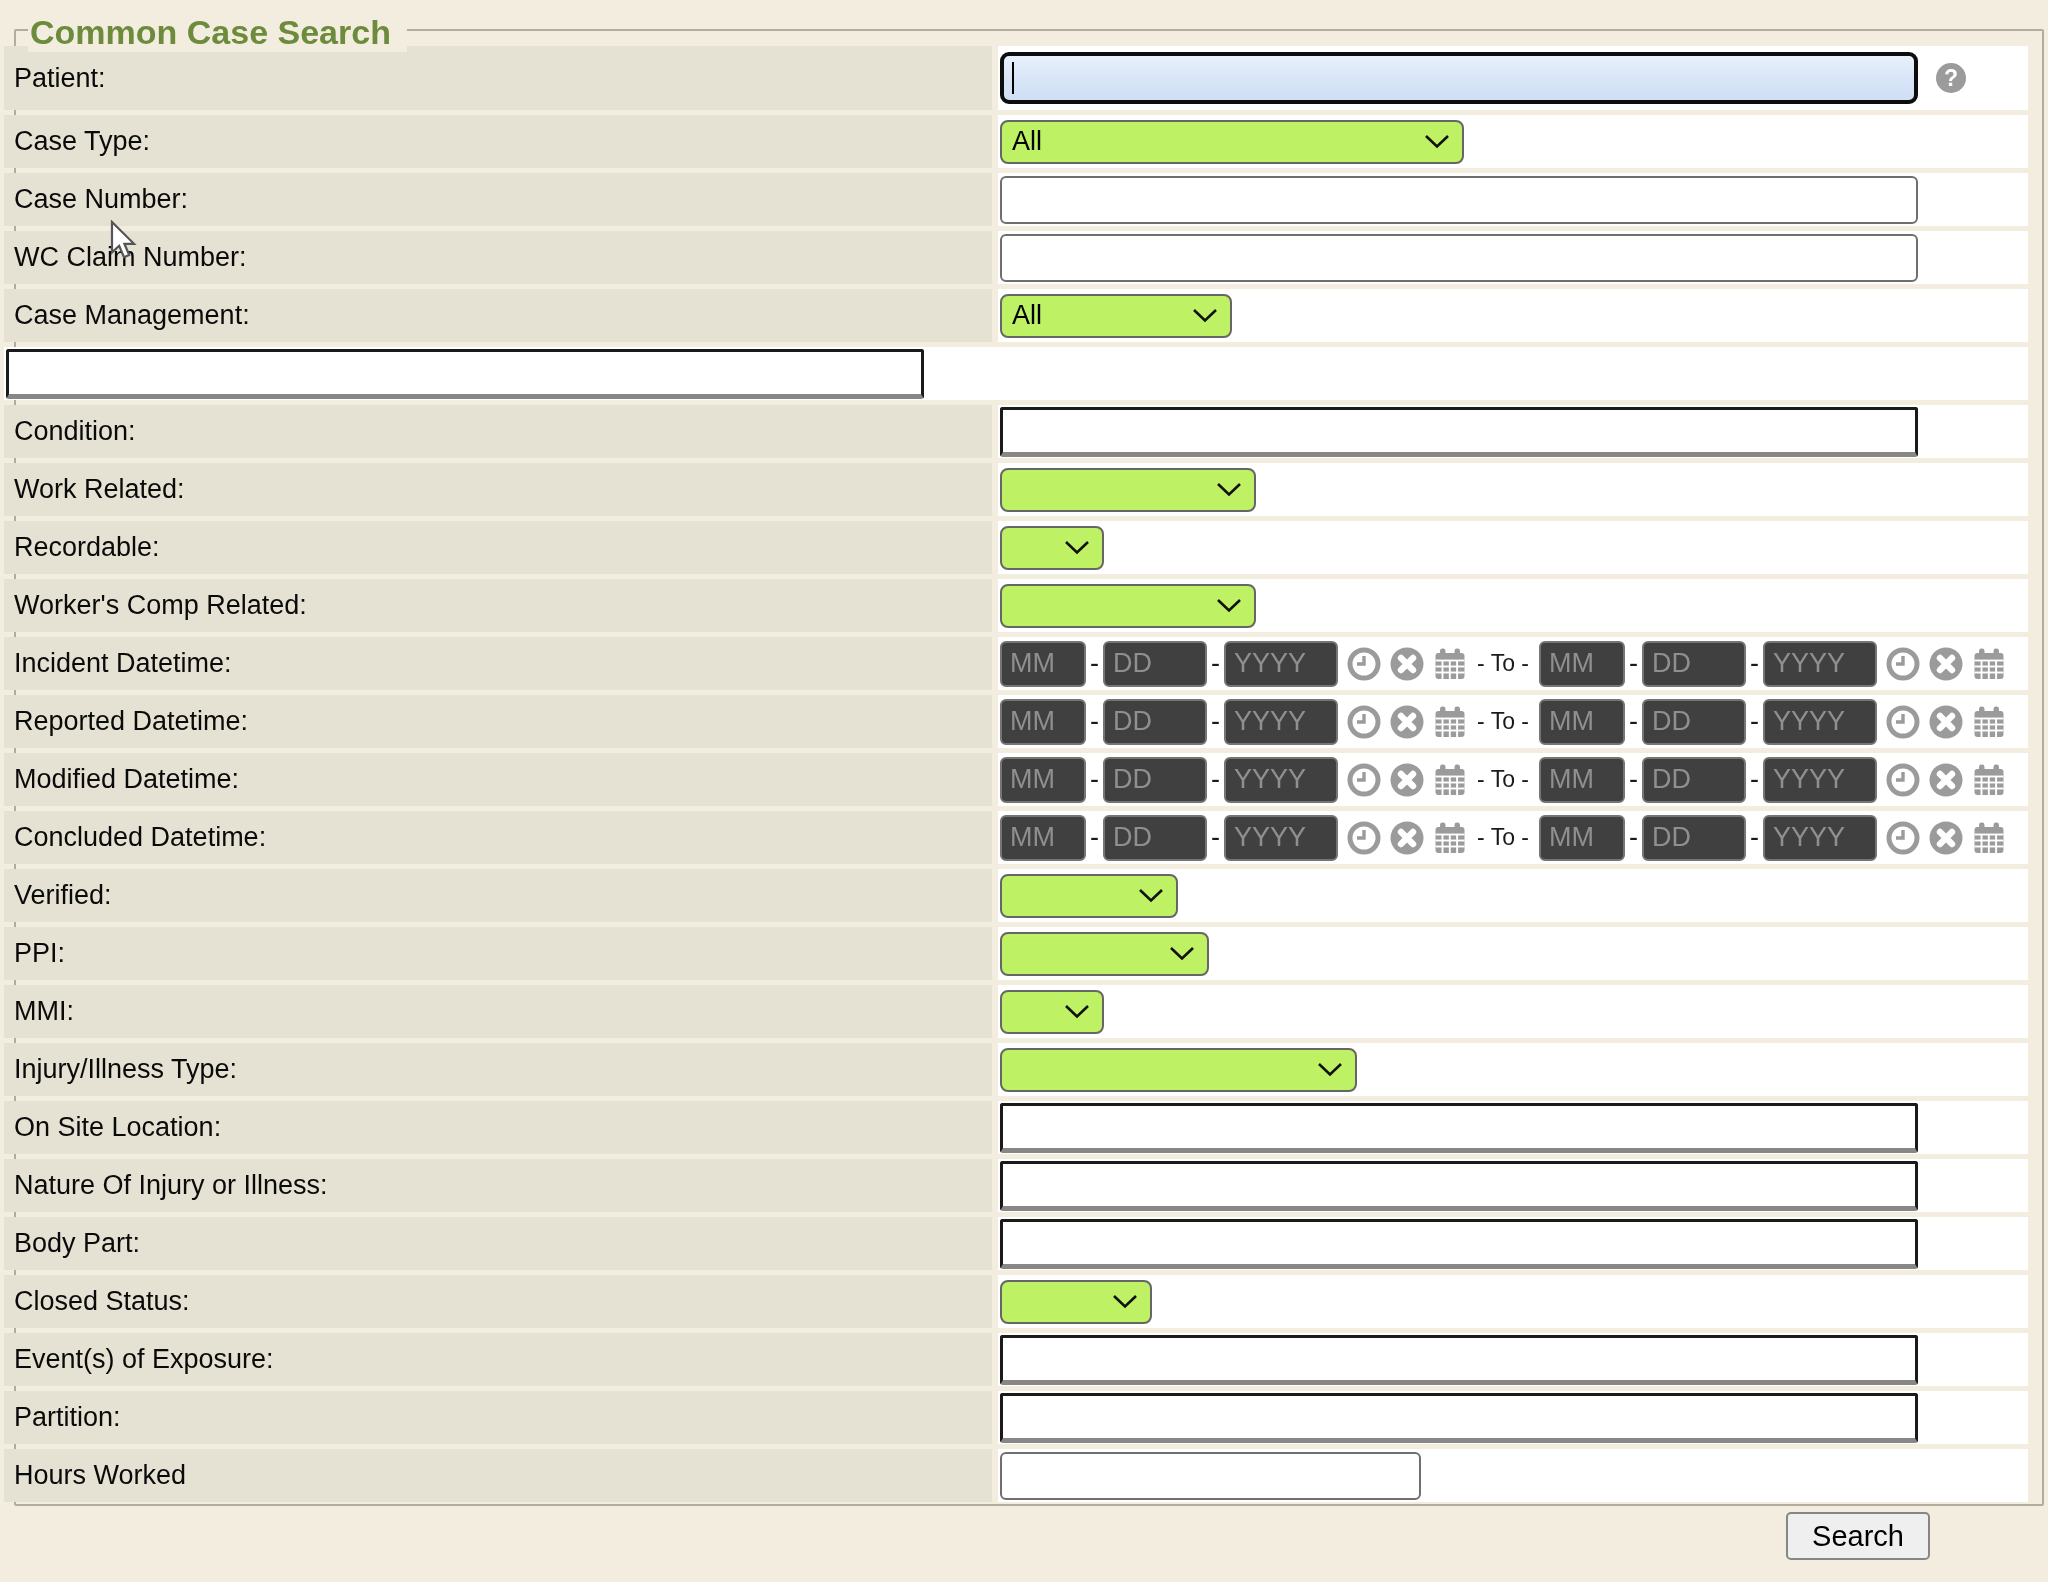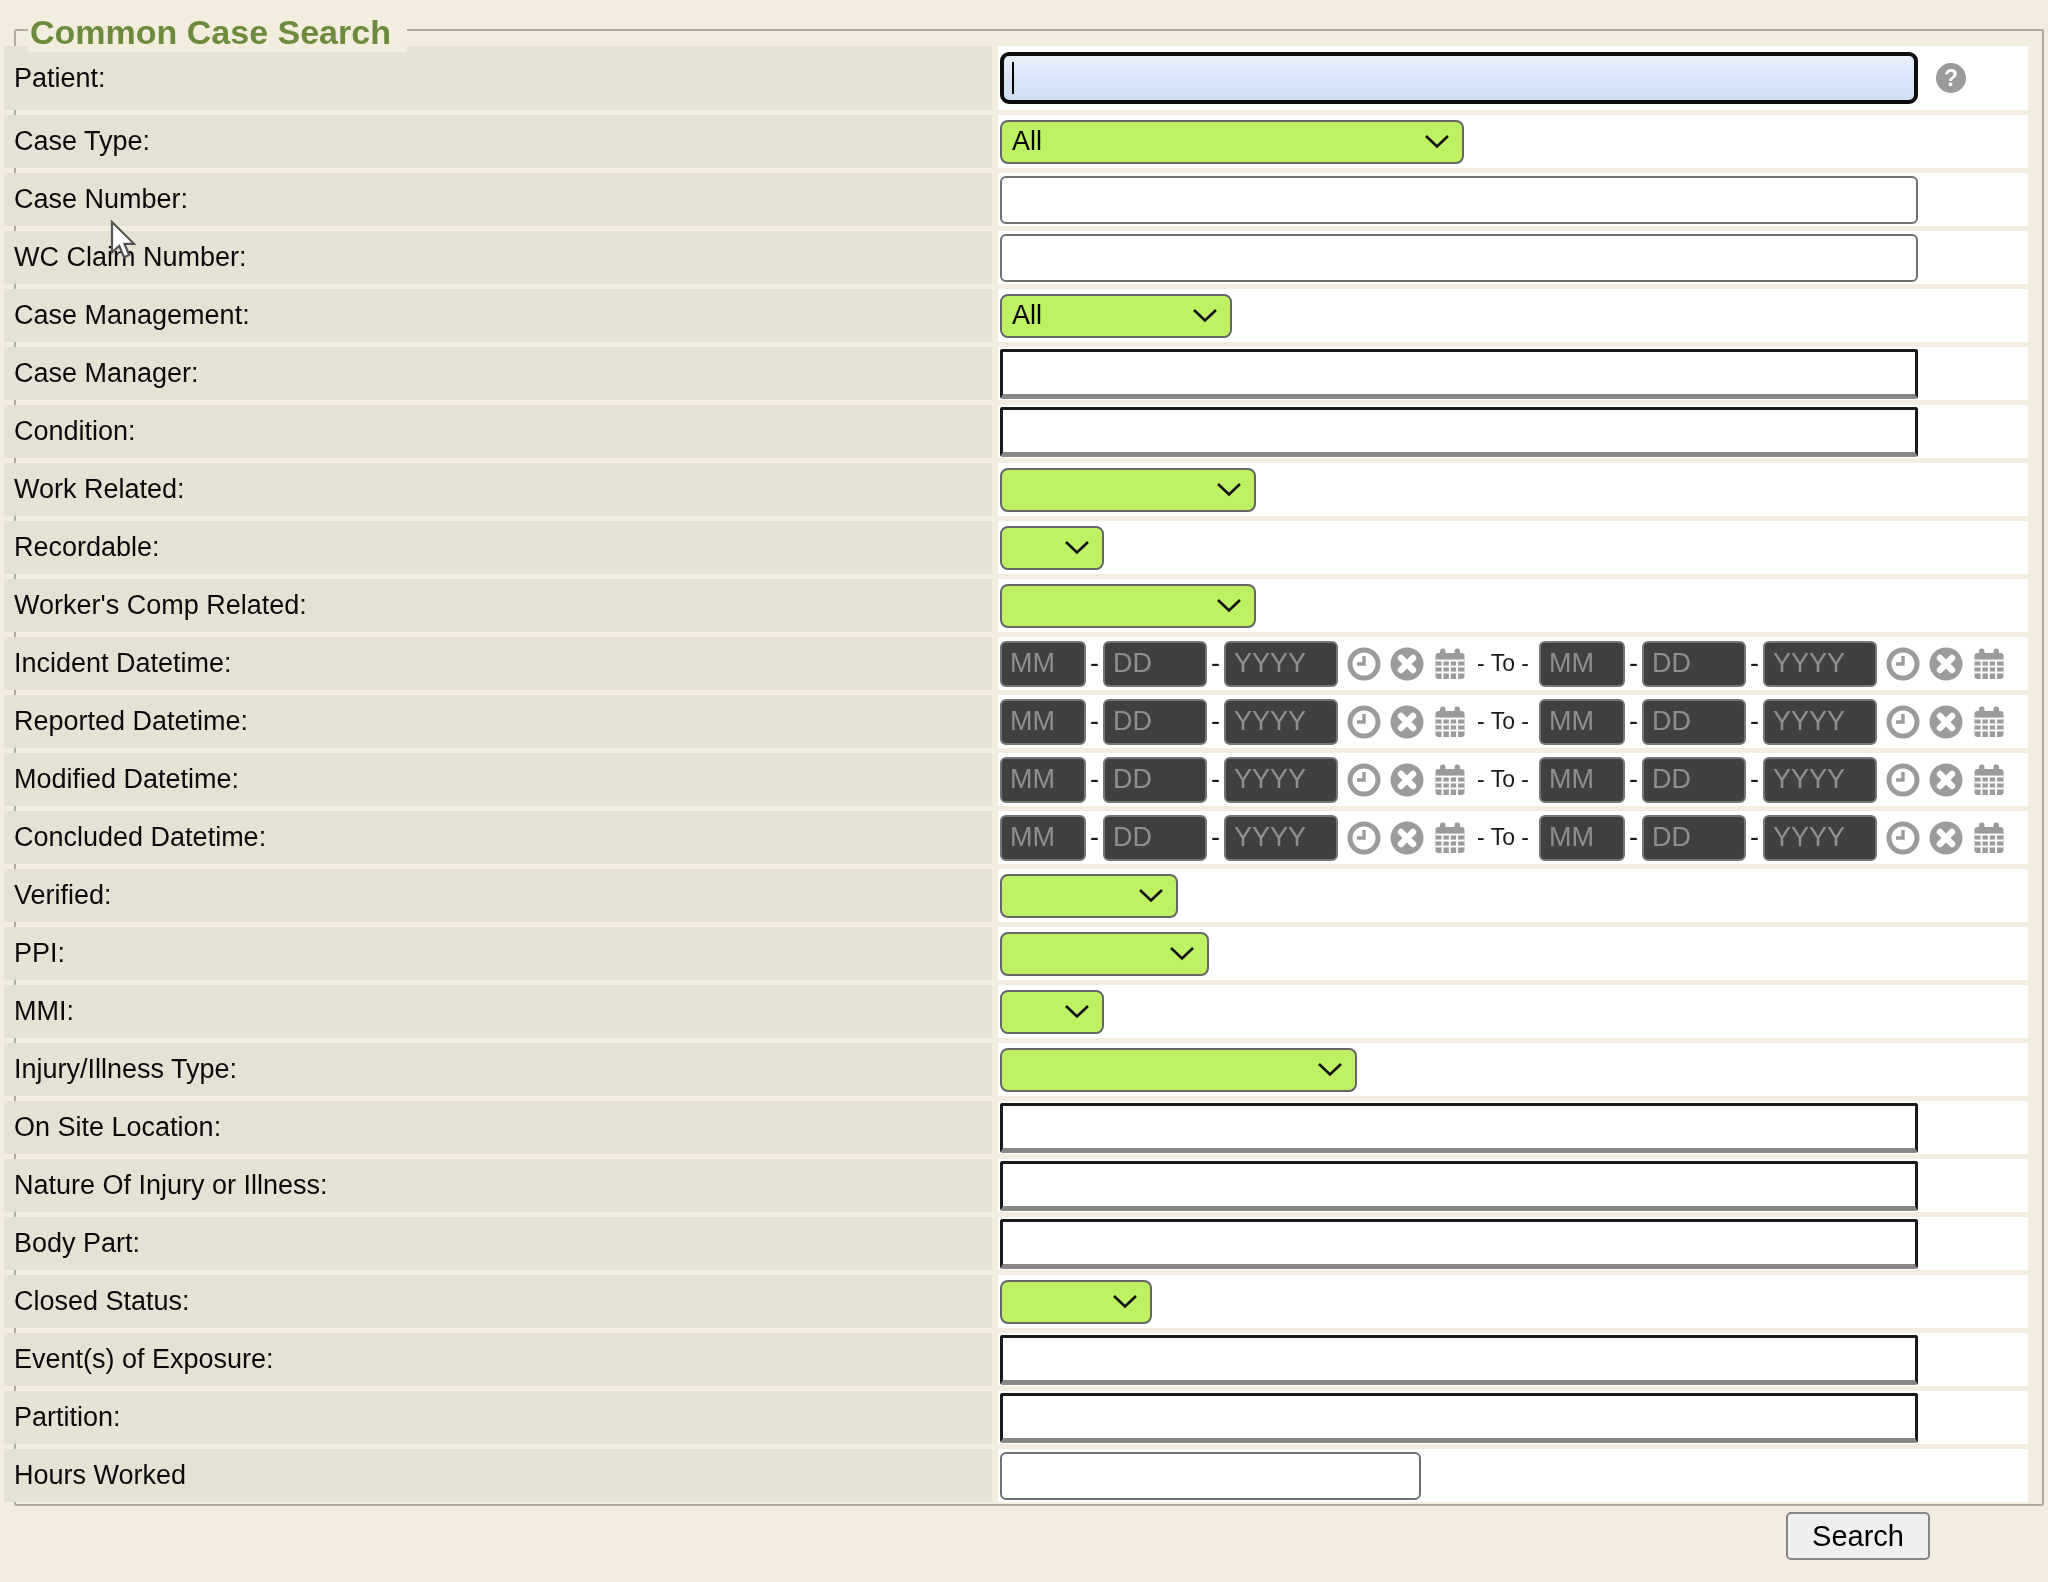--- a/index.html
+++ b/index.html
@@ -137,21 +137,20 @@
           <span class="select-value">All</span>
           <span class="chevron">
             <svg width="26" height="15" viewBox="0 0 26 15">
               <path d="M2 2 L13 12.5 L24 2" fill="none" stroke="#111" stroke-width="2.6"></path>
             </svg>
           </span>
         </div>
       </div>
     </div>
     <div class="row">
-      <div class="cell-label">Case Manager:</div>
       <div class="cell-field">
         <div class="input-thick" style="width: 918px;"></div>
       </div>
     </div>
     <div class="row">
       <div class="cell-label">Condition:</div>
       <div class="cell-field">
         <div class="input-thick" style="width: 918px;"></div>
       </div>
     </div>

